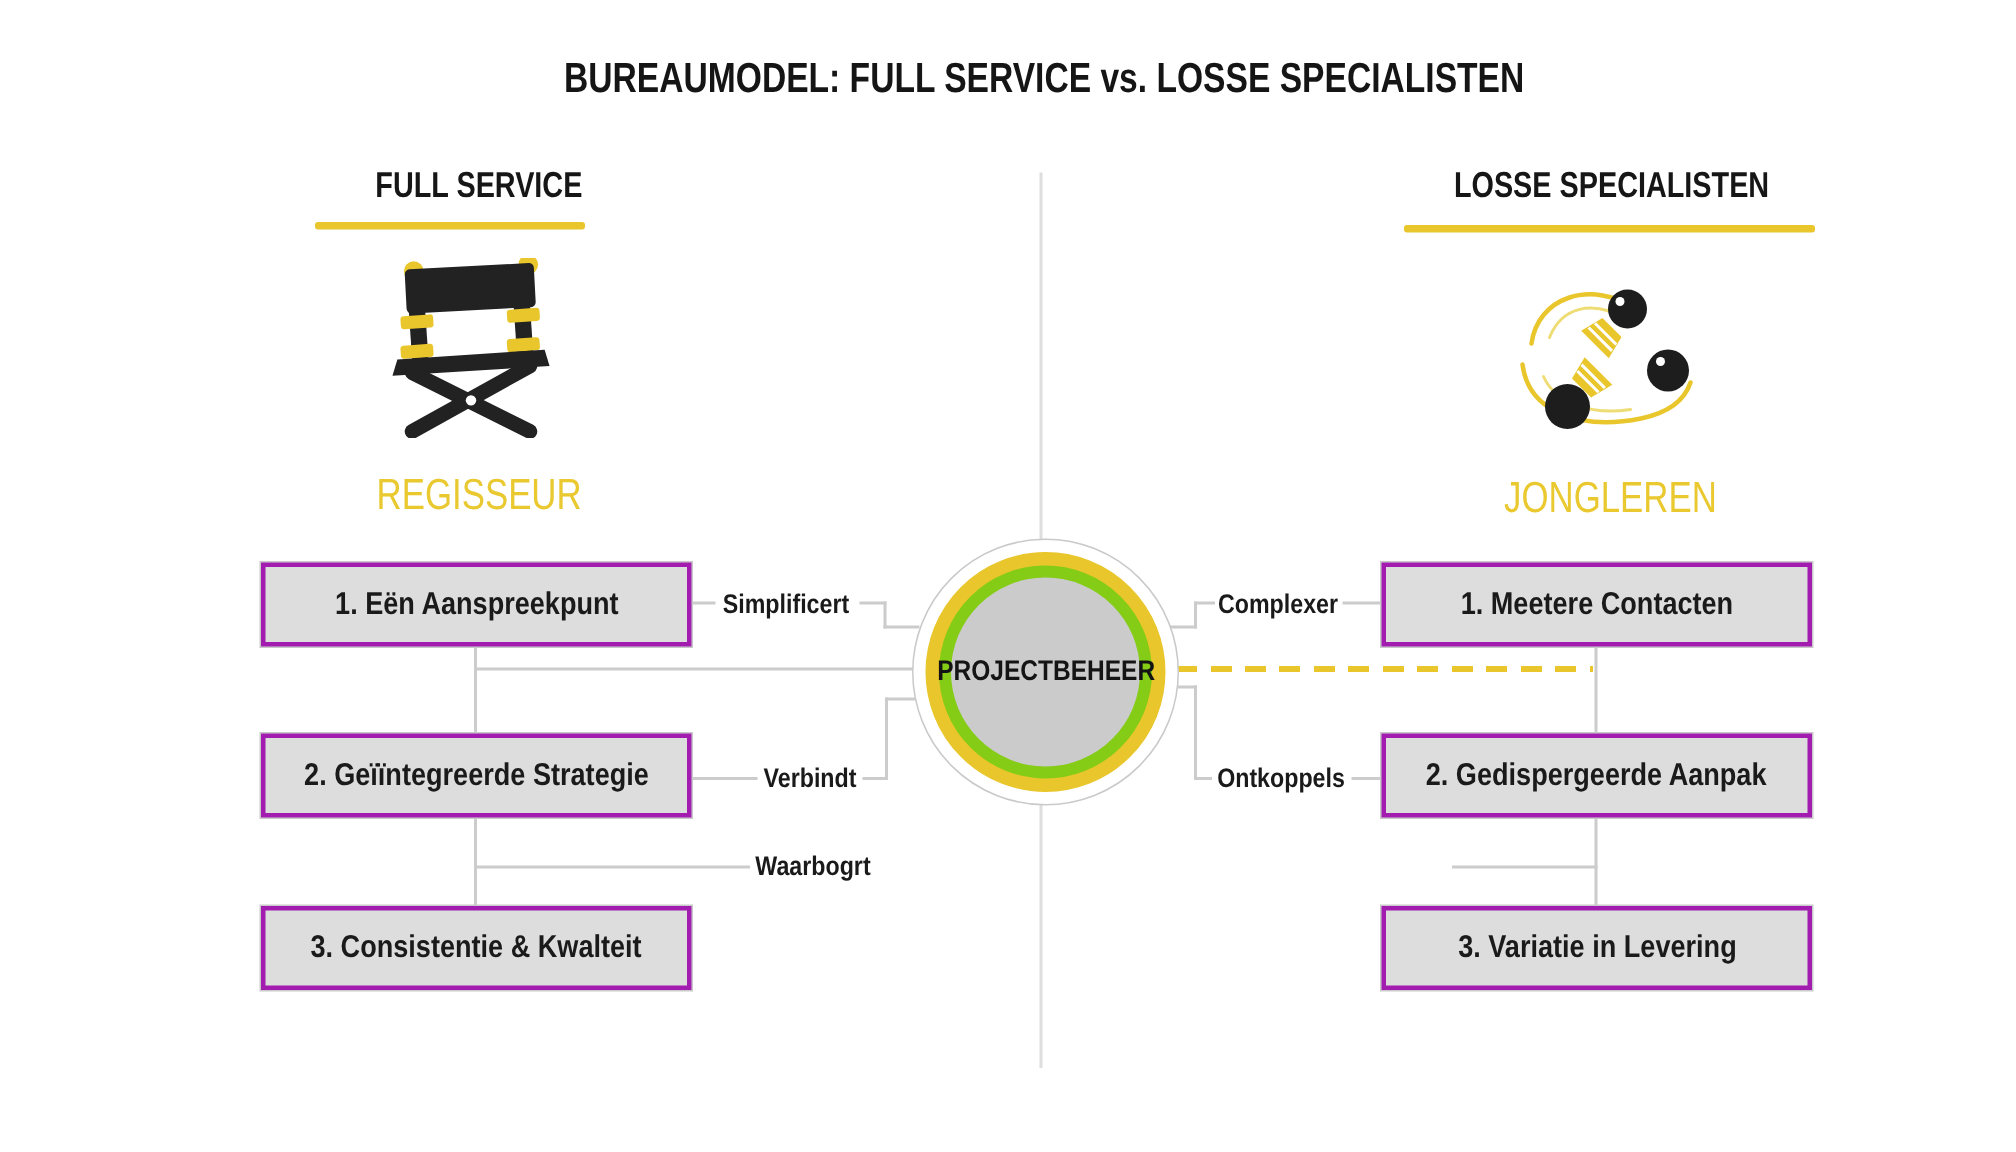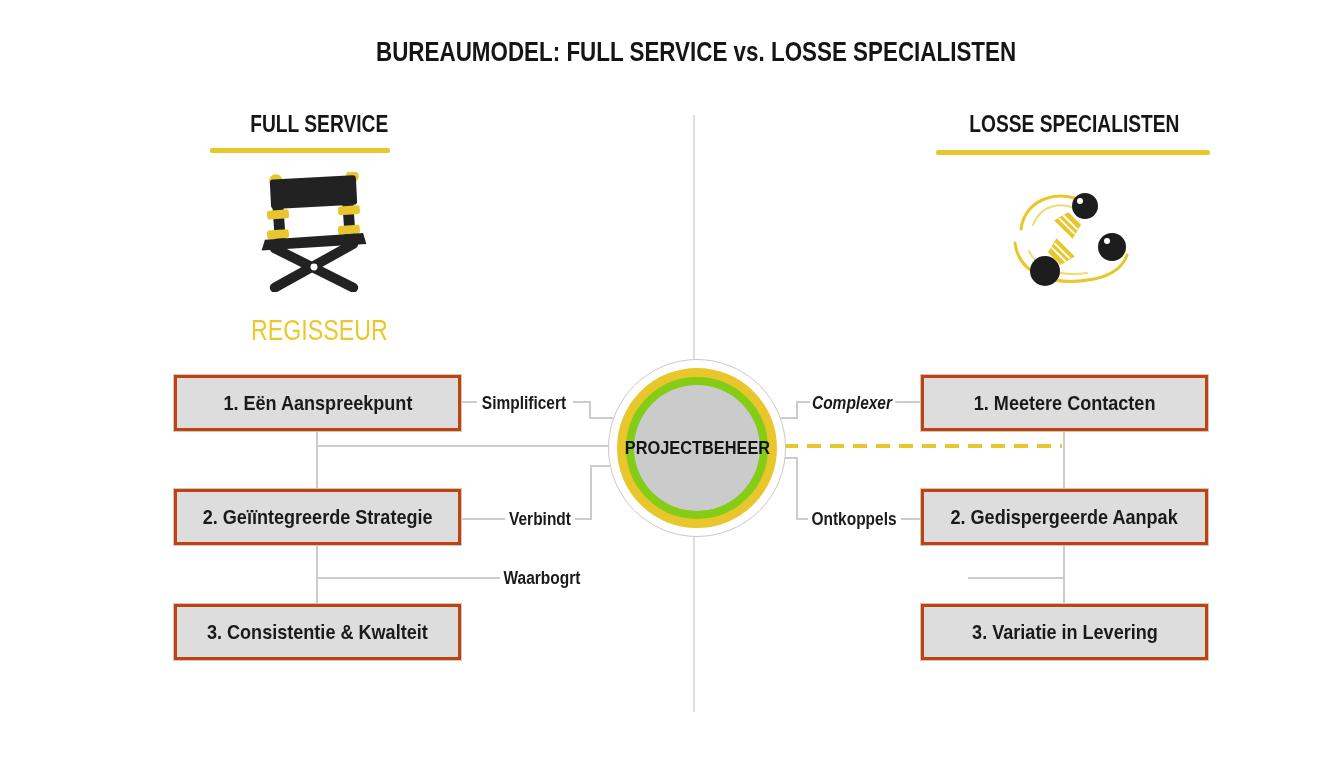--- a/index.html
+++ b/index.html
@@ -27,21 +27,21 @@
     position:absolute;left:669px;top:115px;width:2px;height:597px;background:#dedede;z-index:1;
   }
   .hline{position:absolute;height:2px;background:#cccccc;z-index:2;}
   .vline{position:absolute;width:2px;background:#cccccc;z-index:2;}
   .dashline{
     position:absolute;height:4px;z-index:2;
     background:repeating-linear-gradient(90deg,#e9c62b 0 14px,transparent 14px 23px);
   }
   .infobox{
     position:absolute;width:281px;height:50px;background:#dddddd;
-    border:3px solid #c2410c;box-shadow:0 0 0 1px #c9c9c9;
+    border:3px solid #a21caf;box-shadow:0 0 0 1px #c9c9c9;
     display:flex;align-items:center;justify-content:center;z-index:3;
     font-size:21px;font-weight:bold;color:#1a1a1a;
   }
   .conn-label{
     position:absolute;transform:translate(-50%,-50%);font-size:18px;font-weight:bold;
     color:#1a1a1a;z-index:3;white-space:nowrap;
   }
   .circle-outer{
     position:absolute;left:584px;top:359px;width:176px;height:176px;border-radius:50%;
     background:#ffffff;border:1px solid #c9c9c9;z-index:3;
@@ -115,20 +115,23 @@
       <circle cx="81" cy="16" r="3" fill="#ffffff"></circle>
       <circle cx="113" cy="62" r="14" fill="#1d1d1d"></circle>
       <circle cx="108" cy="56" r="3" fill="#ffffff"></circle>
       <circle cx="46" cy="86" r="15" fill="#1d1d1d"></circle>
     </svg>
   </div>
 
   <div class="role-label" style="left:160px;top:314px;width:270px;">
     <span class="cond">REGISSEUR</span>
   </div>
+  <div class="role-label" style="left:915px;top:316px;width:270px;">
+    <span class="cond">JONGLEREN</span>
+  </div>
 
   <div class="divider"></div>
 
   <div class="hline" style="left:437px;top:401px;width:16px;"></div>
   <div class="hline" style="left:549px;top:401px;width:18px;"></div>
   <div class="vline" style="left:565px;top:401px;height:18px;"></div>
   <div class="hline" style="left:565px;top:417px;width:24px;"></div>
   <div class="vline" style="left:292px;top:431px;height:58px;"></div>
   <div class="hline" style="left:292px;top:445px;width:297px;"></div>
   <div class="hline" style="left:437px;top:518px;width:44px;"></div>
@@ -153,21 +156,21 @@
 
   <div class="conn-label" style="left:500px;top:403px;">
     <span class="cond85">Simplificert</span>
   </div>
   <div class="conn-label" style="left:516px;top:519px;">
     <span class="cond85">Verbindt</span>
   </div>
   <div class="conn-label" style="left:518px;top:578px;">
     <span class="cond85">Waarbogrt</span>
   </div>
-  <div class="conn-label" style="left:828px;top:403px;font-style:italic;">
+  <div class="conn-label" style="left:828px;top:403px;">
     <span class="cond85">Complexer</span>
   </div>
   <div class="conn-label" style="left:830px;top:519px;">
     <span class="cond85">Ontkoppels</span>
   </div>
 
   <div class="infobox" style="left:150px;top:375px;">
     <span class="cond85">1. Eën Aanspreekpunt</span>
   </div>
   <div class="infobox" style="left:150px;top:489px;">

